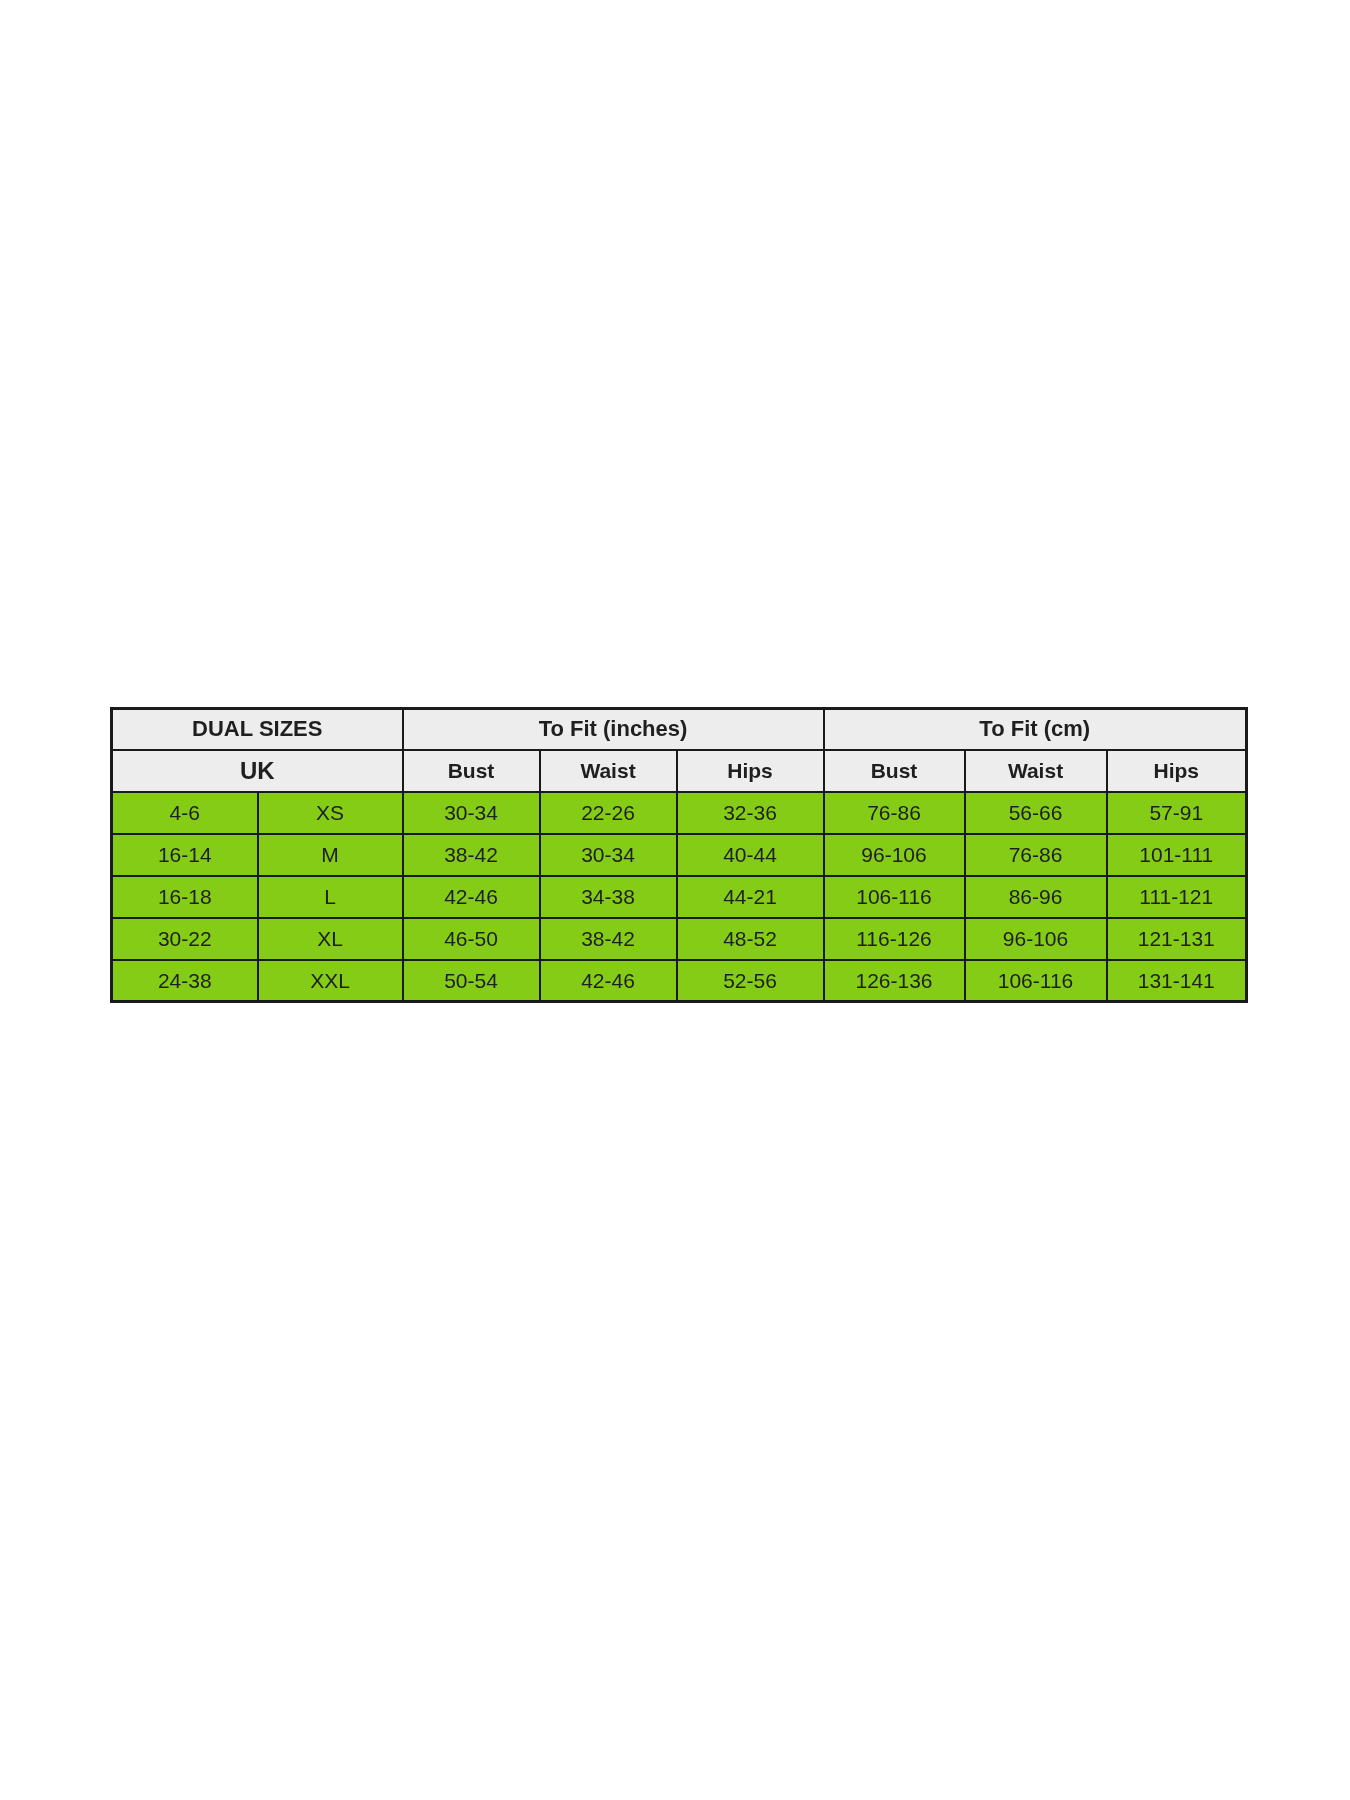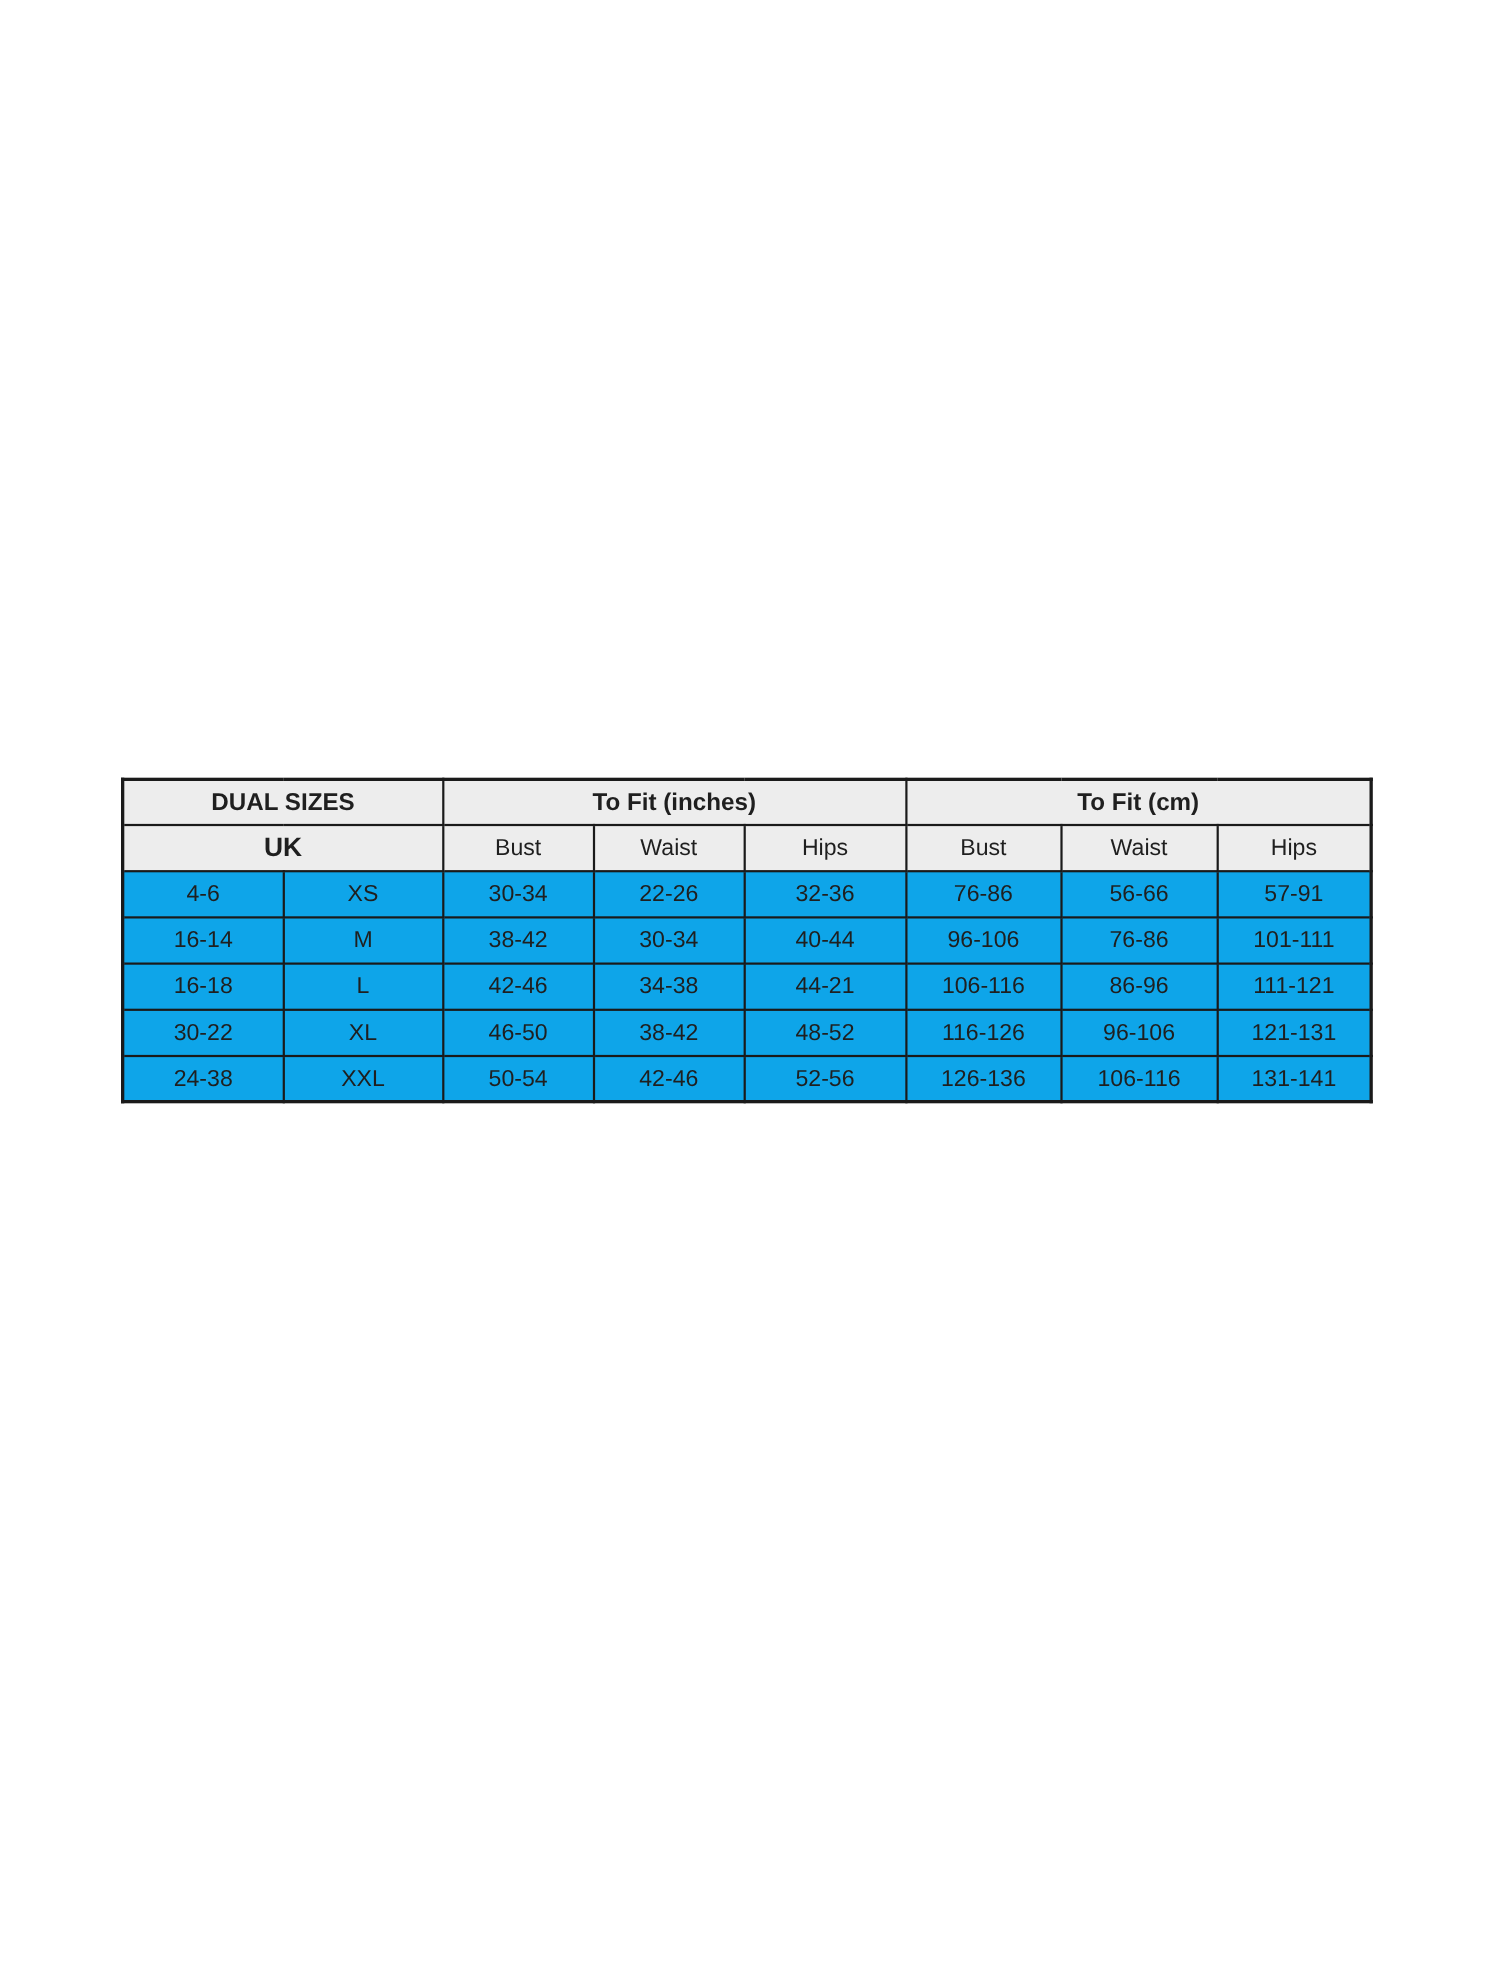--- a/index.html
+++ b/index.html
@@ -31,34 +31,35 @@
   }
   table.size-chart th,
   table.size-chart td {
     border: 2px solid #1a1a1a;
     text-align: center;
     vertical-align: middle;
     padding: 0;
     color: #1f1f1f;
     font-size: 21px;
     font-weight: normal;
-    background: #0ea5e9;
+    background: #84cc16;
     line-height: 1;
   }
   tr.group-row { height: 41px; }
   tr.sub-row   { height: 42px; }
   tbody tr     { height: 42px; }
   tr.group-row th {
     font-weight: bold;
     font-size: 22px;
     background: #ededed;
     margin-top: 40px;
   }
   tr.sub-row th {
     background: #ededed;
+    font-weight: bold;
   }
   tr.sub-row th.uk-head {
     font-weight: bold;
     font-size: 24px;
   }
   td.uk-col {
     background: #ededed;
   }
 </style>
 </head>

